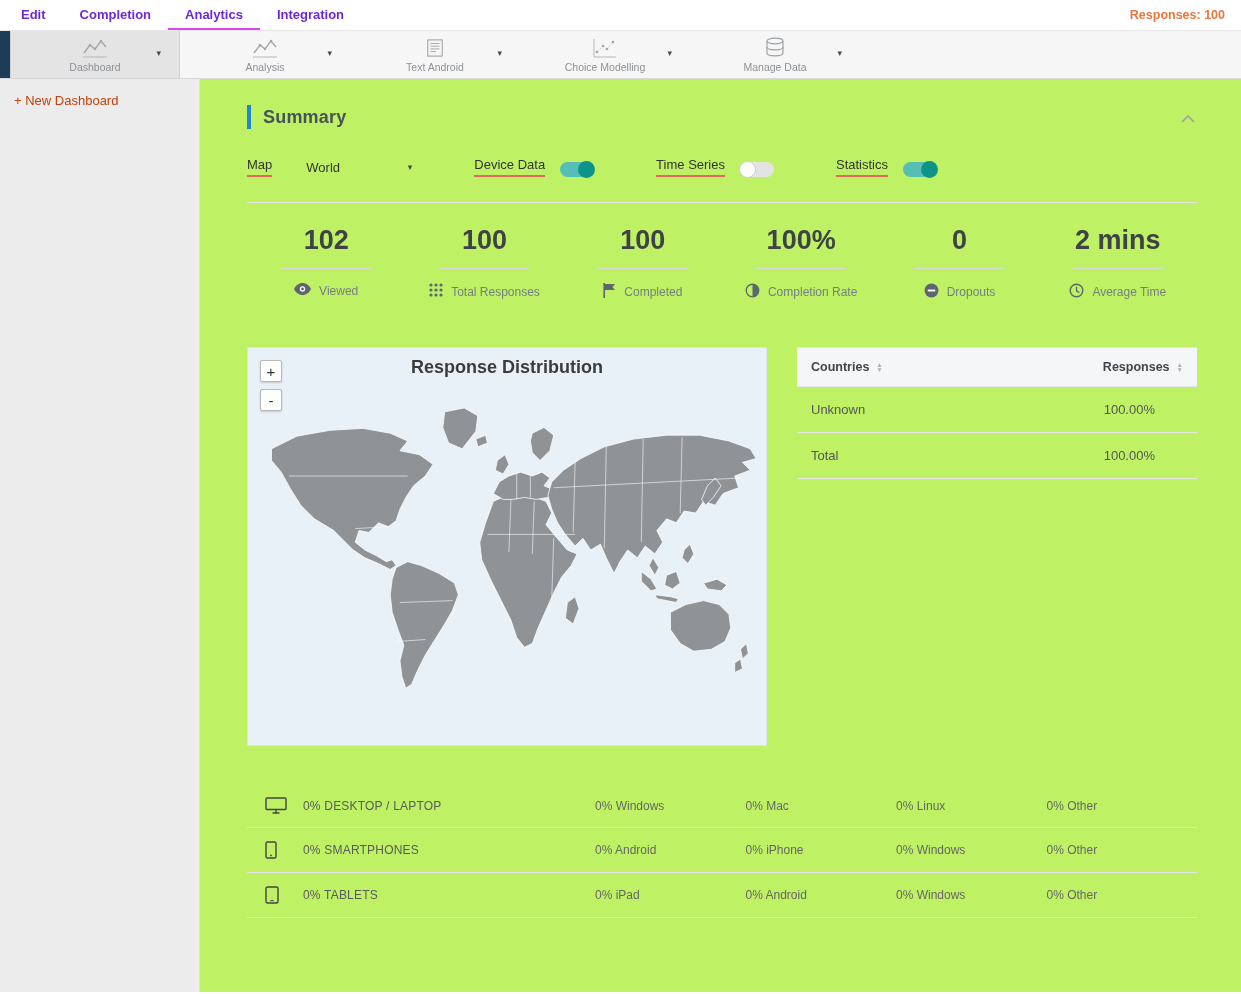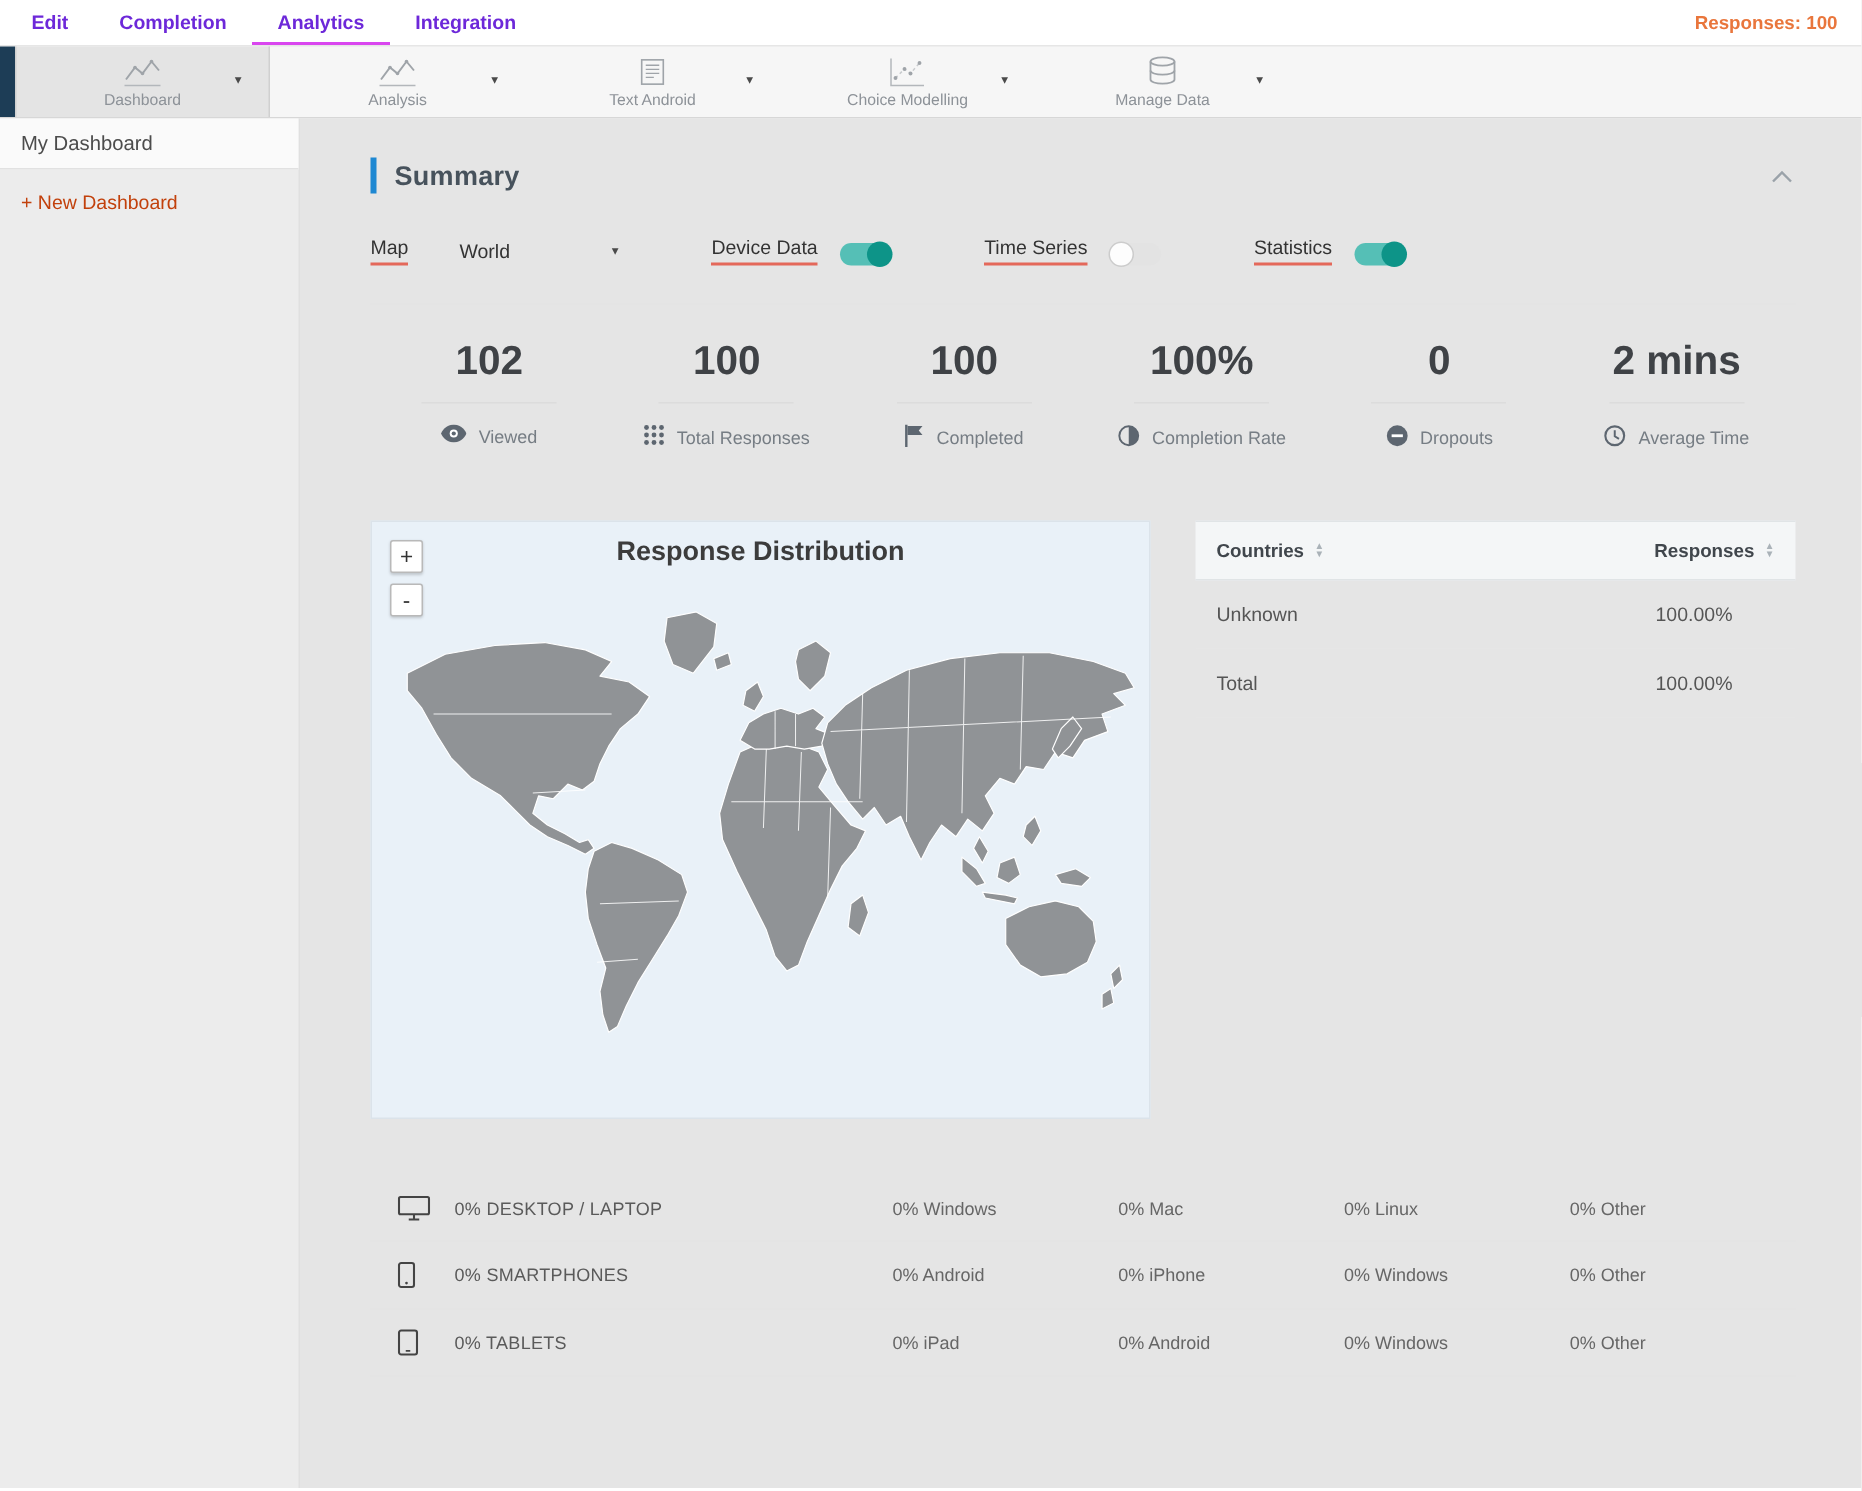--- a/index.html
+++ b/index.html
@@ -20,21 +20,21 @@
   .tool-item { width: 170px; position: relative; display: flex; flex-direction: column; align-items: center; justify-content: center; cursor: pointer; }
   .tool-item.active { background: #e4e4e4; border-right: 1px solid #d0d0d0; border-left: 1px solid #d0d0d0; }
   .tool-icon { height: 22px; display: flex; align-items: center; }
   .tool-label { font-size: 10.5px; color: #8d9298; margin-top: 2px; }
   .tool-caret { position: absolute; right: 18px; top: 17px; font-size: 9px; color: #4a4a4a; }
   
   .body-row { display: flex; height: 913px; }
   .sidebar { width: 200px; background: #ececec; border-right: 1px solid #e0e0e0; flex-shrink: 0; }
   .sidebar-item { background: #fafafa; padding: 9px 14px; font-size: 13.5px; color: #4c4c4c; border-bottom: 1px solid #e1e1e1; cursor: pointer; }
   .new-dash { padding: 14px; font-size: 13px; color: #c2410c; cursor: pointer; }
-  .main { flex: 1; overflow: hidden; background: #e5e5e5; }
+  .main { flex: 1; overflow: hidden; background: #bef264; }
   .content { padding: 26px 44px 40px 47px; }
   
   .summary-header { display: flex; align-items: center; position: relative; }
   .accent-bar { width: 4px; height: 24px; background: #1e88d2; margin-right: 12px; }
   .summary-title { font-size: 18px; font-weight: bold; color: #47525c; letter-spacing: .2px; }
   .collapse-btn { position: absolute; right: 2px; top: 4px; cursor: pointer; }
   
   .controls { display: flex; align-items: center; margin-top: 28px; height: 20px; }
   .ctl-label { font-size: 13px; color: #333; border-bottom: 2px solid #e4685a; padding-bottom: 3px; }
   .map-select { margin-left: 34px; width: 106px; display: flex; justify-content: space-between; align-items: center; font-size: 13px; color: #333; cursor: pointer; }
@@ -151,21 +151,20 @@
           <path d="M2 10v6c0 1.6 3.6 2.8 8 2.8s8-1.2 8-2.8v-6" fill="none" stroke="#9fa4a9" stroke-width="1.2"></path>
         </svg>
     </span>
     <span class="tool-label">Manage Data</span>
     <span class="tool-caret">▾</span>
   </div>
 </div>
 
 <div class="body-row">
   <aside class="sidebar">
-    <div class="sidebar-item">My Dashboard</div>
     <div class="new-dash">+ New Dashboard</div>
   </aside>
 
   <main class="main">
     <div class="content">
 
       <div class="summary-header">
         <div class="accent-bar"></div>
         <div class="summary-title">Summary</div>
         <span class="collapse-btn">

